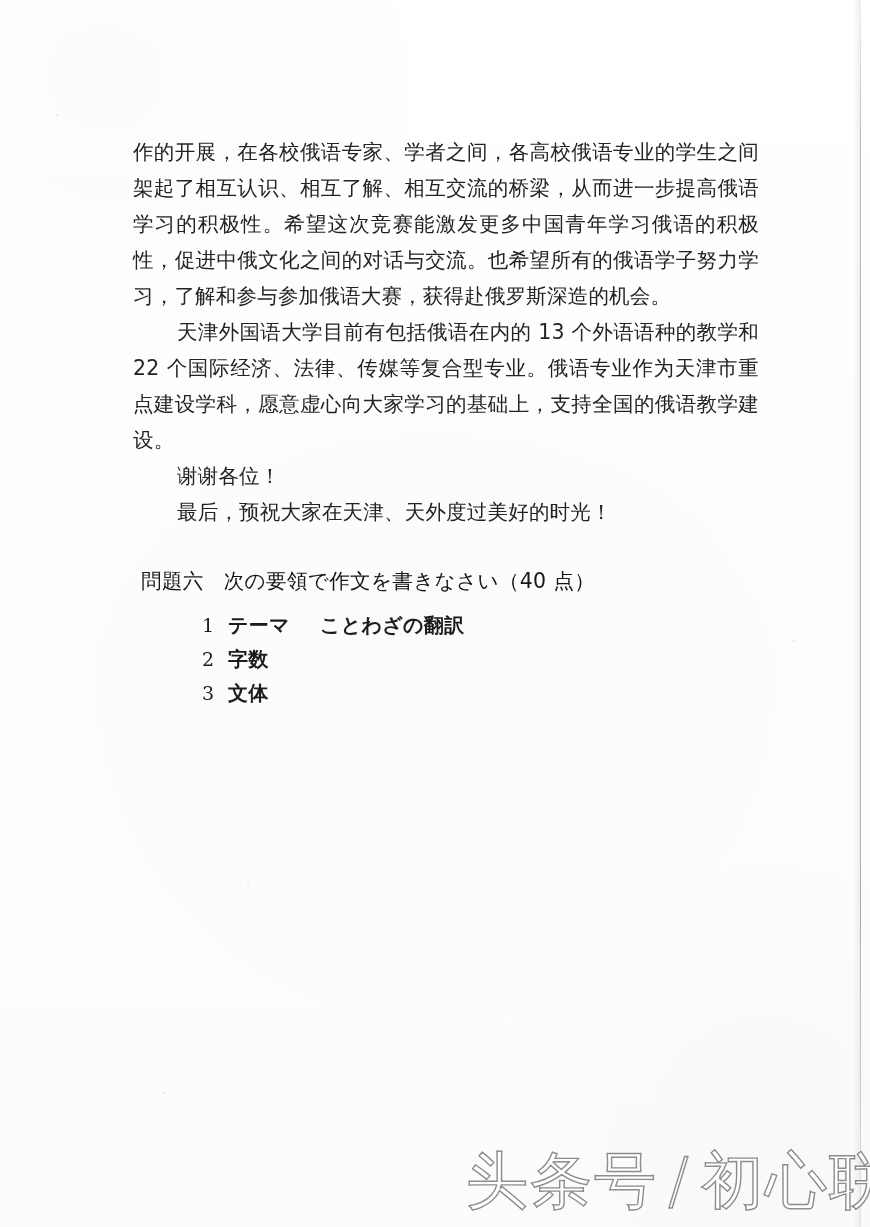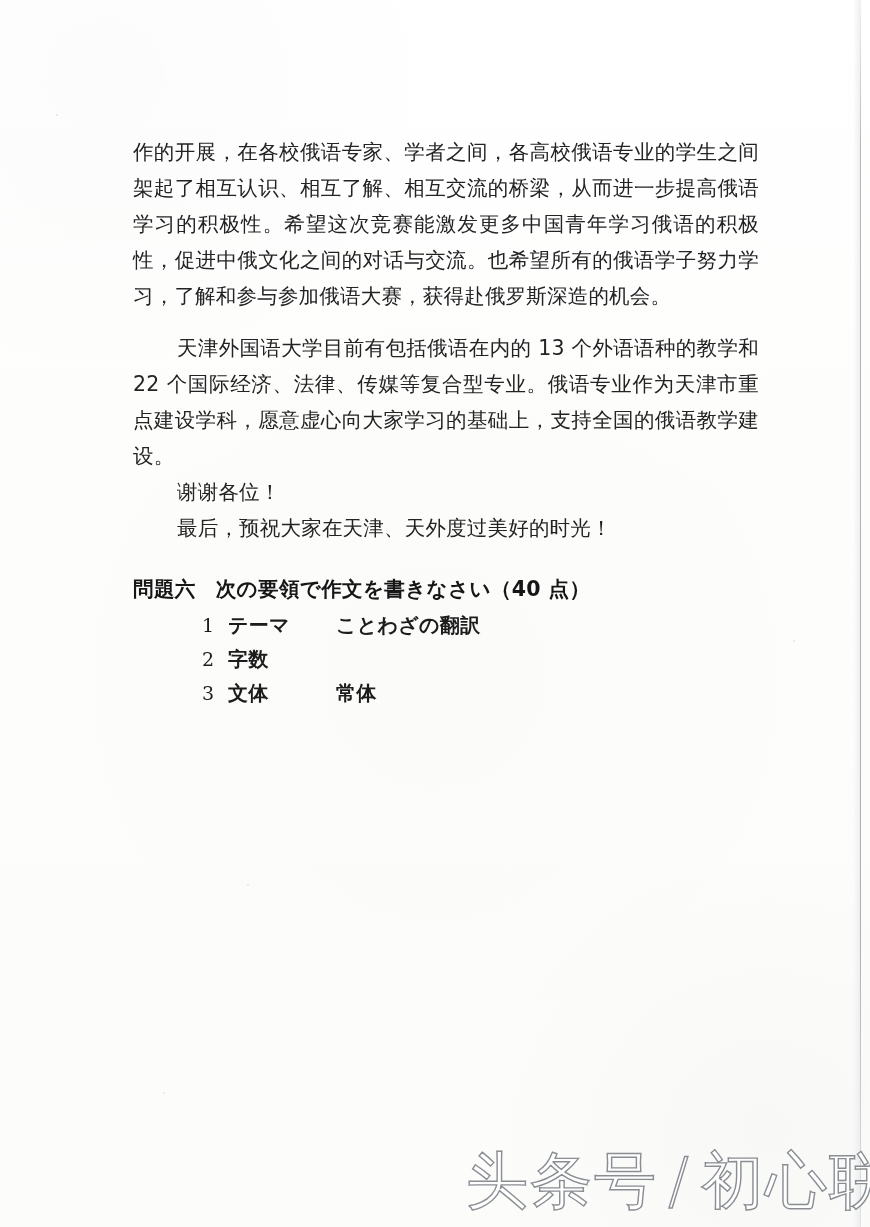--- a/index.html
+++ b/index.html
@@ -57,38 +57,38 @@
     line-height: 36px;
     letter-spacing: 0.2px;
     text-align: justify;
     text-justify: inter-character;
     color: #232323;
   }
   .para.indent {
     text-indent: 44px;
   }
   .para + .para {
-    margin-top: 16px;
+    margin-top: 0;
   }
   .short-line {
     margin: 0;
     font-size: 20.5px;
     line-height: 36px;
     letter-spacing: 0.2px;
     text-indent: 44px;
     color: #232323;
     white-space: nowrap;
   }
 
   .section-heading {
-    margin: 0;
+    margin: 8px;
     padding-top: 26px;
     font-size: 20.5px;
     line-height: 34px;
-    font-weight: bold;
+    font-weight: normal;
     letter-spacing: 0.4px;
     color: #161616;
     white-space: nowrap;
   }
   .heading-gap {
     display: inline-block;
     width: 20px;
   }
 
   .spec-list {
@@ -110,21 +110,20 @@
     padding-left: 69px;
     font-family: "DejaVu Serif", "Liberation Serif", serif;
     font-weight: normal;
     font-size: 19px;
   }
   .spec-label {
     width: 92px;
   }
   .spec-value {
     flex: 1;
-    margin-left: 16px;
   }
 
   .footer {
     position: absolute;
     left: 0;
     top: 1232px;
     width: 792px;
     text-align: left;
   }
   .footer-text {
@@ -194,21 +193,20 @@
         <span class="spec-label">テーマ</span>
         <span class="spec-value">ことわざの翻訳</span>
       </li>
       <li class="spec-row">
         <span class="spec-num">2</span>
         <span class="spec-label">字数</span>
       </li>
       <li class="spec-row">
         <span class="spec-num">3</span>
         <span class="spec-label">文体</span>
-        <span class="spec-value">常体</span>
       </li>
     </ul>
 
   </div>
 
   <div class="footer">
     <span class="footer-text">第 6 页 （共 6 页）</span>
   </div>
 
   <div class="watermark">

